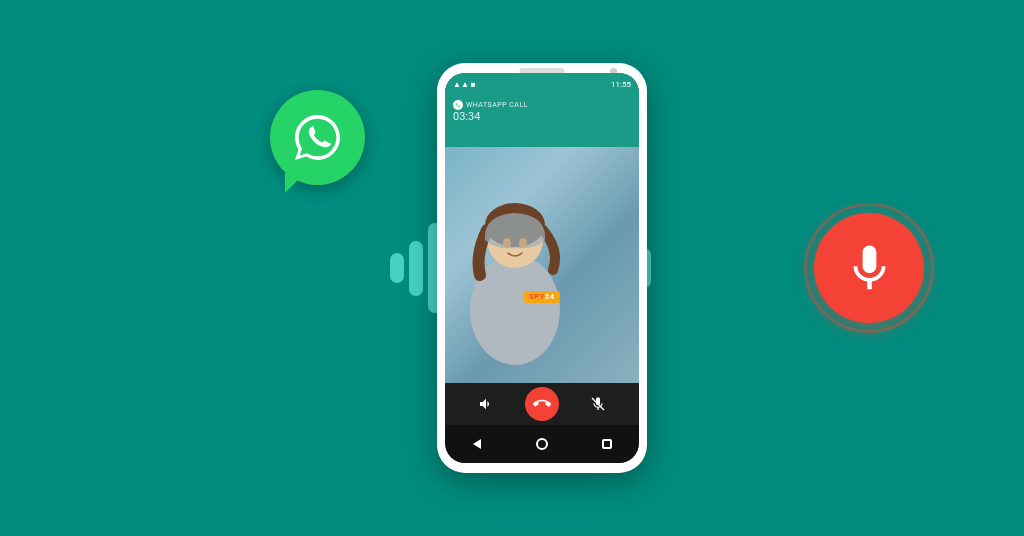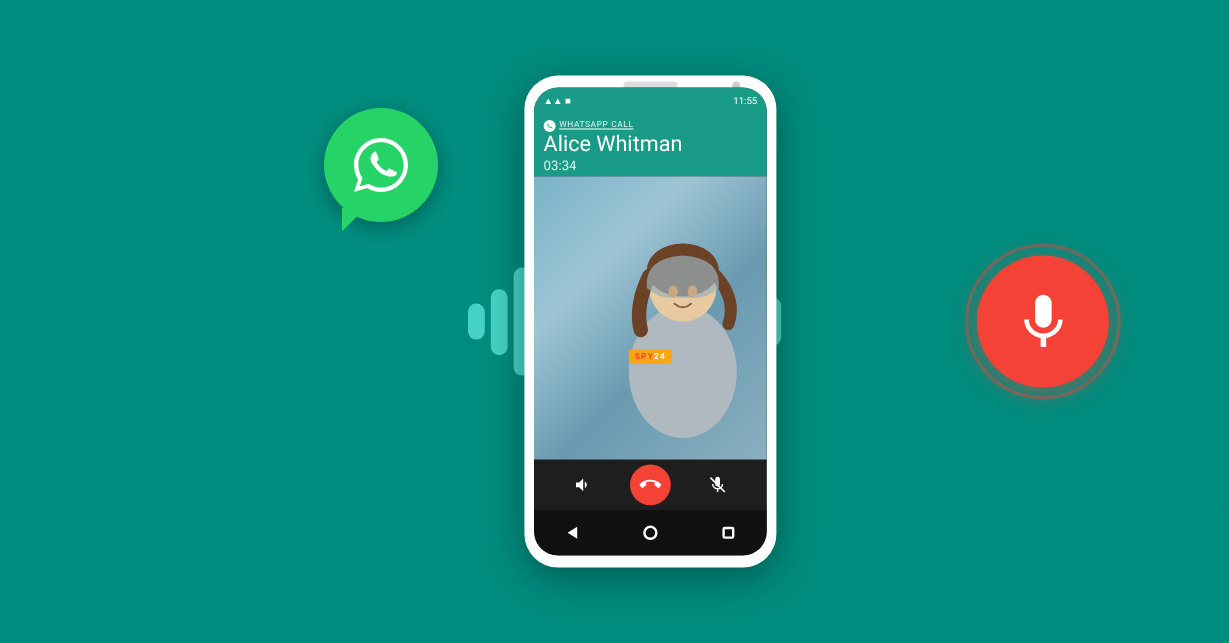--- a/index.html
+++ b/index.html
@@ -101,23 +101,22 @@
       height: 52px;
       background: #1a9b88;
       padding: 5px 8px;
     }
     .wa-label {
       font-size: 7px;
       color: rgba(255,255,255,0.85);
       letter-spacing: 0.5px;
       text-transform: uppercase;
       display: flex;
-      align-items: flex-start;
+      align-items: center;
       gap: 3px;
-      text-decoration: underline;
     }
     .wa-icon-small {
       width: 10px;
       height: 10px;
       background: #fff;
       border-radius: 50%;
       display: flex;
       align-items: center;
       justify-content: center;
     }
@@ -133,21 +132,21 @@
     }
     
     .caller-photo {
       position: absolute;
       top: 74px; left: 0; right: 0;
       bottom: 80px;
       background: linear-gradient(135deg, #7ab3c8 0%, #9dc4d4 30%, #6a9ab0 60%, #8ab0c0 100%);
       overflow: hidden;
       display: flex;
       align-items: center;
-      justify-content: flex-end;
+      justify-content: flex-start;
     }
     
     .call-controls {
       position: absolute;
       bottom: 38px; left: 0; right: 0;
       height: 42px;
       background: rgba(0,0,0,0.4);
       display: flex;
       align-items: center;
       justify-content: space-around;
@@ -293,21 +292,20 @@
 
       <div class="call-header">
         <div class="wa-label">
           <div class="wa-icon-small">
             <svg width="8" height="8" viewBox="0 0 24 24" fill="#25d366">
               <path d="M17.472 14.382c-.297-.149-1.758-.867-2.03-.967-.273-.099-.471-.148-.67.15-.197.297-.767.966-.94 1.164-.173.199-.347.223-.644.075-.297-.15-1.255-.463-2.39-1.475-.883-.788-1.48-1.761-1.653-2.059-.173-.297-.018-.458.13-.606.134-.133.298-.347.446-.52.149-.174.198-.298.298-.497.099-.198.05-.371-.025-.52-.075-.149-.669-1.612-.916-2.207-.242-.579-.487-.5-.669-.51-.173-.008-.371-.01-.57-.01-.198 0-.52.074-.792.372-.272.297-1.04 1.016-1.04 2.479 0 1.462 1.065 2.875 1.213 3.074.149.198 2.096 3.2 5.077 4.487.709.306 1.262.489 1.694.625.712.227 1.36.195 1.871.118.571-.085 1.758-.719 2.006-1.413.248-.694.248-1.289.173-1.413-.074-.124-.272-.198-.57-.347z"></path>
             </svg>
           </div>
           <span>WHATSAPP CALL</span>
         </div>
-        <div class="caller-name">Alice Whitman</div>
         <div class="call-duration">03:34</div>
       </div>
 
       <div class="caller-photo">
 
         <svg width="140" height="200" viewBox="0 0 140 200">
 
           <defs>
             <linearGradient id="skyGrad" x1="0" y1="0" x2="0" y2="1">
               <stop offset="0%" stop-color="#8cc4d8"></stop>

